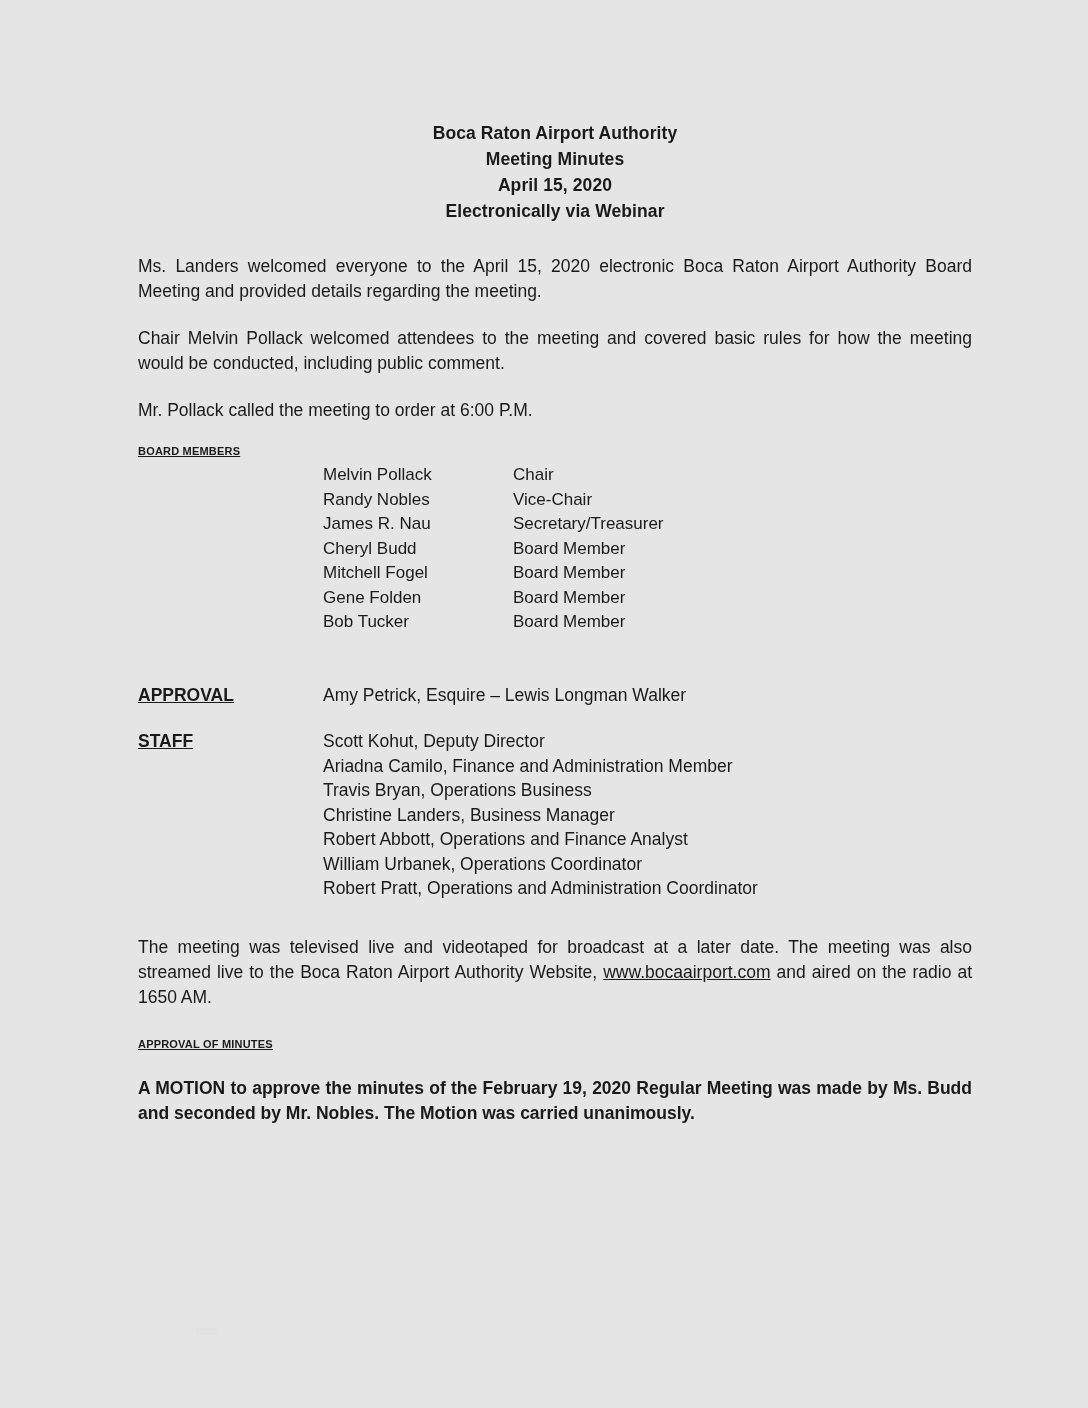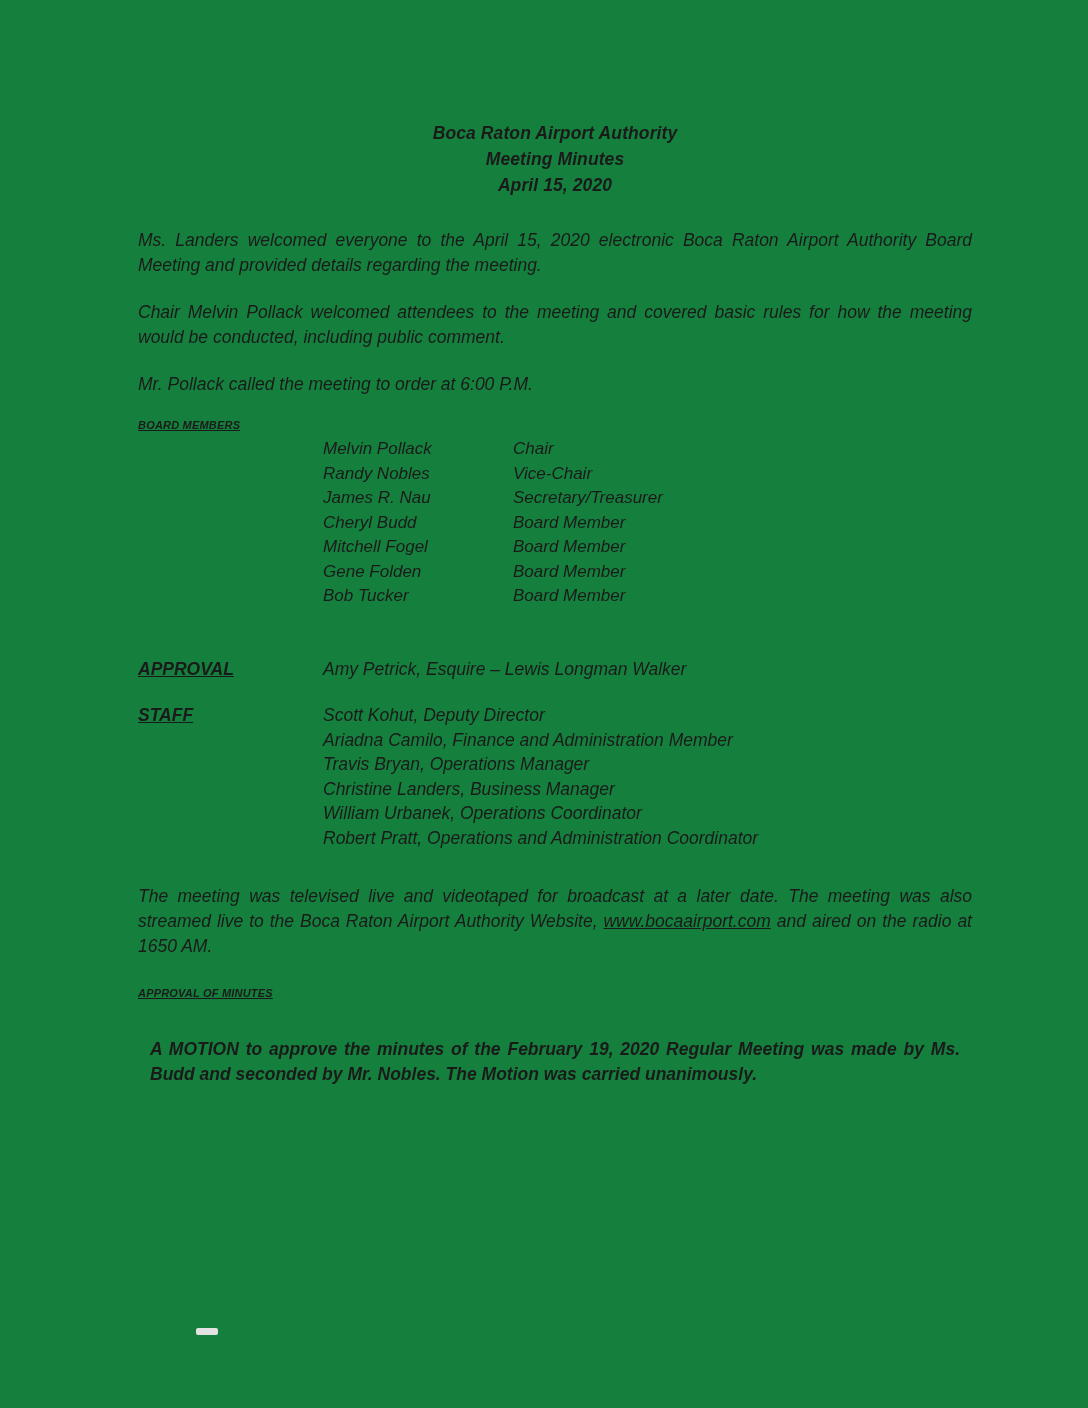--- a/index.html
+++ b/index.html
@@ -13,22 +13,21 @@
     font-family: "Liberation Sans", sans-serif;
     color: #1a1a1a;
     position: relative;
     overflow: hidden;
   }
   .page {
     position: absolute;
     left: 0; top: 0;
     width: 1088px;
     height: 1408px;
-    background: #15803d;
-    font-style: italic;
+    background: #e5e5e5;
   }
   .content {
     position: absolute;
     left: 138px;
     top: 120px;
     width: 834px;
   }
   .title-block {
     text-align: center;
     font-weight: bold;
@@ -89,21 +88,21 @@
 
   .link {
     text-decoration: underline;
     color: #1a1a1a;
   }
 
   p.motion {
     font-size: 17.5px;
     line-height: 25px;
     font-weight: bold;
-    margin: 12px;
+    margin: 0;
     text-align: justify;
     text-justify: inter-word;
   }
   .smudge {
     position: absolute;
     left: 196px;
     top: 1328px;
     width: 22px;
     height: 7px;
     background: #e2e2e2;
@@ -113,20 +112,21 @@
 </head>
 <body>
 
 <div class="page">
   <div class="content">
 
     <div class="title-block">
       <div>Boca Raton Airport Authority</div>
       <div>Meeting Minutes</div>
       <div>April 15, 2020</div>
+      <div>Electronically via Webinar</div>
     </div>
 
     <div class="gap-lg"></div>
 
     <p class="para">Ms. Landers welcomed everyone to the April 15, 2020 electronic Boca Raton Airport Authority Board Meeting and provided details regarding the meeting.</p>
     <div class="gap-md"></div>
     <p class="para">Chair Melvin Pollack welcomed attendees to the meeting and covered basic rules for how the meeting would be conducted, including public comment.</p>
     <div class="gap-md"></div>
     <p class="para">Mr. Pollack called the meeting to order at 6:00 P.M.</p>
 
@@ -174,22 +174,23 @@
       </div>
     </div>
 
     <div class="gap-md"></div>
 
     <div class="labeled-block">
       <div class="label">STAFF</div>
       <div class="body">
         <div>Scott Kohut, Deputy Director</div>
         <div>Ariadna Camilo, Finance and Administration Member</div>
-        <div>Travis Bryan, Operations Manager</div>
+        <div>Travis Bryan, Operations Business</div>
         <div>Christine Landers, Business Manager</div>
+        <div>Robert Abbott, Operations and Finance Analyst</div>
         <div>William Urbanek, Operations Coordinator</div>
         <div>Robert Pratt, Operations and Administration Coordinator</div>
       </div>
     </div>
 
     <div style="height:34px"></div>
 
     <p class="para"><span>The meeting was televised live and videotaped for broadcast at a later date.  The meeting was also streamed live to the Boca Raton Airport Authority Website,</span> <span class="link">www.bocaairport.com</span><span> and aired on the radio at 1650 AM.</span></p>
 
     <div style="height:28px"></div>

